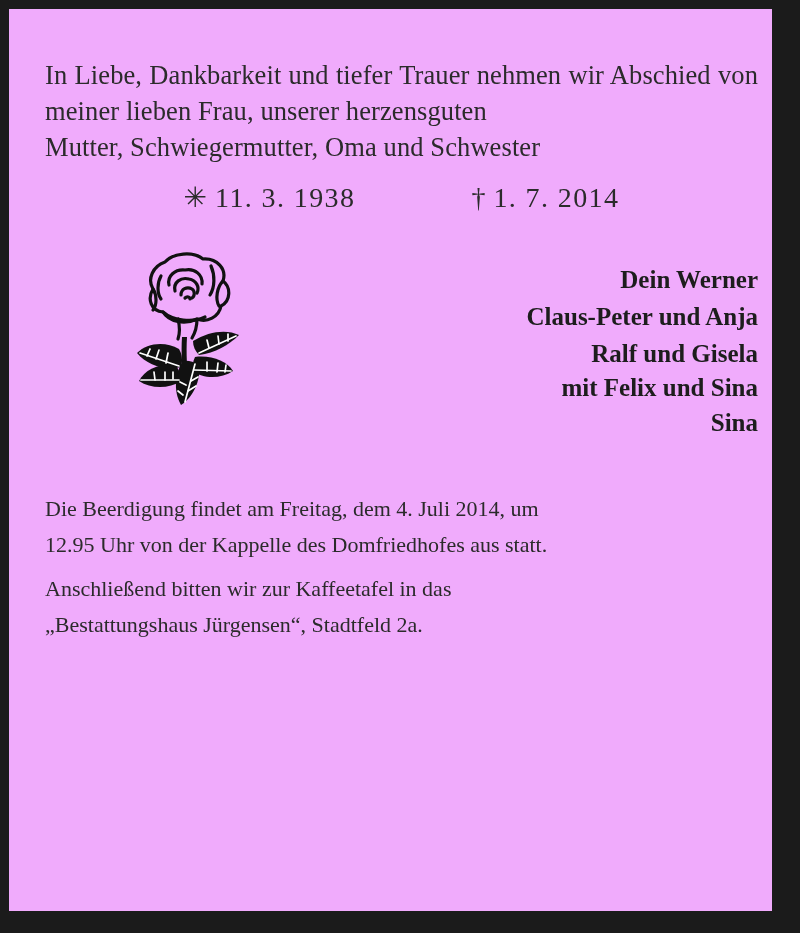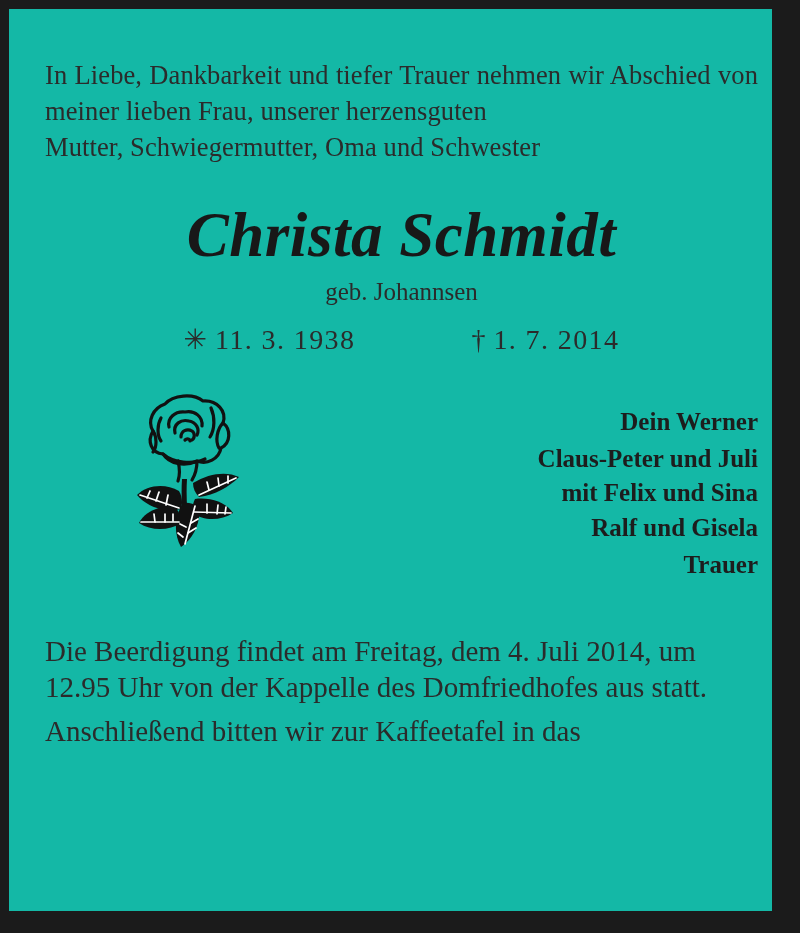--- a/index.html
+++ b/index.html
@@ -17,21 +17,21 @@
     background: #1b1b1b;
     padding: 9px 28px 22px 9px;
     overflow: hidden;
     font-family: "Liberation Serif", "DejaVu Serif", serif;
   }
 
   .notice-inner {
     position: relative;
     width: 100%;
     height: 100%;
-    background: #14b8a6;
+    background: #f0abfc;
     box-sizing: border-box;
     padding: 48px 18px 15px 36px;
   }
 
   
   .intro {
     margin: 0;
     font-size: 26.5px;
     line-height: 36px;
     color: #2b2b2b;
@@ -126,21 +126,21 @@
     width: 713px;
   }
 
   
   .details {
     margin: 50px 0 0 0;
     width: 713px;
   }
   .details p {
     margin: 0 0 8px 0;
-    font-size: 29px;
+    font-size: 22px;
     line-height: 36px;
     color: #2b2b2b;
     text-align: justify;
     text-justify: inter-word;
   }
   .details p .last-line {
     display: block;
   }
   .details p:last-child { margin-bottom: 8px; }
 </style>
@@ -148,24 +148,20 @@
 <body>
 
 <div class="notice">
   <div class="notice-inner">
 
     <p class="intro"><span>In Liebe, Dankbarkeit und tiefer Trauer nehmen wir</span>
       <span>Abschied von meiner lieben Frau, unserer herzensguten</span>
       <span class="last-line">Mutter, Schwiegermutter, Oma und Schwester</span>
     </p>
 
-    <div class="name-block">
-      <h1 class="deceased-name">Christa Schmidt</h1>
-      <p class="maiden-name">geb. Johannsen</p>
-    </div>
 
     <div class="dates">
       <span class="date-birth"><span class="date-symbol">✳</span><span>11. 3. 1938</span></span>
       <span class="date-death"><span class="date-symbol">†</span><span>1. 7. 2014</span></span>
     </div>
 
     <div class="middle-row">
 
       <div class="rose-cell">
         <svg class="rose-icon" viewBox="0 0 126 164" aria-hidden="true">
@@ -226,31 +222,32 @@
             <path d="M65 142 L73 137"></path>
               <path d="M68 132 L75 128"></path>
               <path d="M60 146 L55 142"></path>
             <path d="M63 136 L57 133"></path>
           </g>
         </svg>
       </div>
 
       <div class="mourners">
         <p class="mourner-line">Dein Werner</p>
-        <p class="mourner-line">Claus-Peter und Juli</p>
+        <p class="mourner-line">Claus-Peter und Anja</p>
+        <p class="mourner-line">Ralf und Gisela</p>
         <p class="mourner-line sub">mit Felix und Sina</p>
-        <p class="mourner-line">Ralf und Gisela</p>
-        <p class="mourner-line">Trauer</p>
+        <p class="mourner-line">Sina</p>
       </div>
 
     </div>
 
 
     <div class="details">
       <p><span>Die Beerdigung findet am Freitag, dem 4. Juli 2014, um</span>
         <span class="last-line">12.95 Uhr von der Kappelle des Domfriedhofes aus statt.</span>
       </p>
       <p><span>Anschließend bitten wir zur Kaffeetafel in das</span>
+        <span class="last-line">„Bestattungshaus Jürgensen“, Stadtfeld 2a.</span>
       </p>
     </div>
 
   </div>
 </div>
 
 </body></html>

